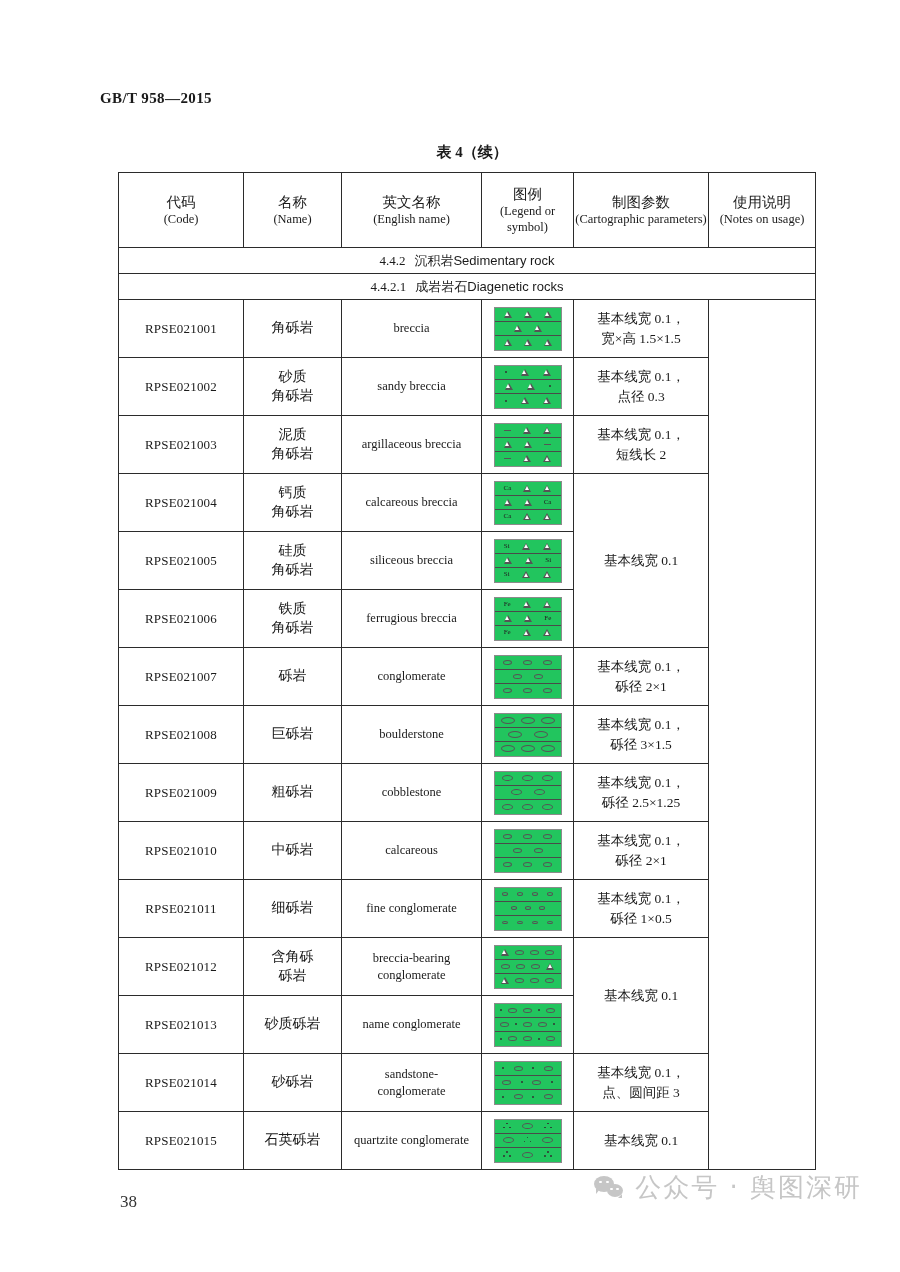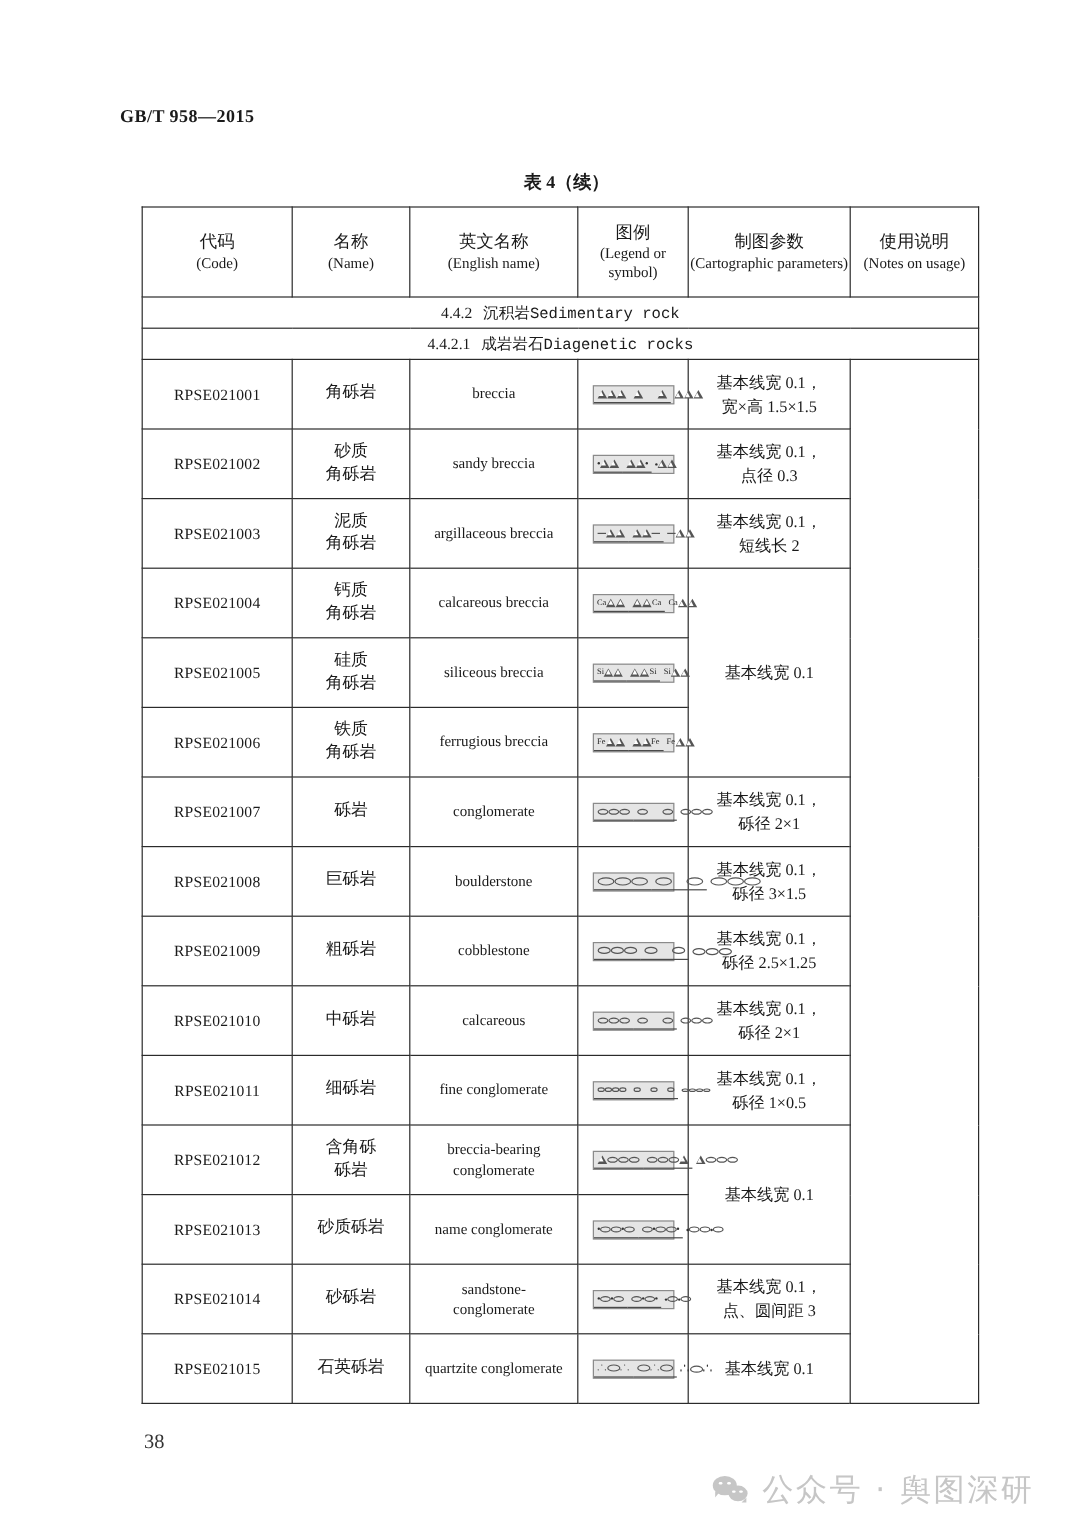--- a/index.html
+++ b/index.html
@@ -45,35 +45,35 @@
   .hdr .cn{font-size:14.5px;display:block;}
   .hdr .en{font-size:12.5px;display:block;font-family:"Liberation Serif",serif;}
 
   
   .sec td{
     text-align:left;height:25px;padding-left:8px;
     font-size:13px;font-weight:bold;
   }
   .sec .sec-num{font-family:"Liberation Serif",serif;}
   .sec .sec-cn{margin-left:9px;}
-  .sec .sec-en{font-family:Liberation Mono, monospace;}
+  .sec .sec-en{font-family:Liberation Sans, sans-serif;}
 
   
   .row td{height:57px;}
   .c-code-cell{font-size:13px;letter-spacing:.2px;}
   .c-name-cell{font-size:14px;line-height:1.35;}
   .c-en-cell{font-size:12.5px;line-height:1.35;padding:0 4px;}
   .c-param-cell{font-size:13.5px;line-height:1.42;}
   .c-param-cell .pl{display:block;}
 
   
   .legend-wrap{display:flex;align-items:center;justify-content:center;}
   .legend-box{
-    width:66px;border:1px solid #8b8b8b;background:#e5e5e5;
-    display:flex;flex-direction:row;
+    width:66px;border:1px solid #8b8b8b;background:#22c55e;
+    display:flex;flex-direction:column;
   }
   .lband{
     border-bottom:1px solid #4a4a4a;
     height:14px;display:flex;align-items:center;justify-content:space-around;
     padding:0 3px;box-sizing:border-box;
   }
   .lband:last-child{border-bottom:none;}
   .lband.mid{justify-content:center;gap:12px;}
   .lband.mid4{justify-content:center;gap:8px;}
 
@@ -106,21 +106,21 @@
   .tridot i:nth-child(1){left:3px;top:0;}
   .tridot i:nth-child(2){left:0;top:4px;}
   .tridot i:nth-child(3){left:6px;top:4px;}
 
   .page-number{
     position:absolute;left:120px;top:1192px;
     font-size:17px;font-family:"Liberation Serif",serif;color:#333;
   }
 
   .watermark{
-    position:absolute;right:38px;top:1224px;
+    position:absolute;right:38px;top:1170px;
     display:flex;align-items:center;gap:11px;
     color:#c6c6c6;
   }
   .wechat-logo{position:relative;width:30px;height:24px;flex:none;}
   .wechat-logo .b1,.wechat-logo .b2{
     position:absolute;background:#c6c6c6;border-radius:50%;
   }
   .wechat-logo .b1{width:20px;height:16px;left:0;top:0;}
   .wechat-logo .b2{width:16px;height:13px;left:13px;top:8px;}
   .wechat-logo .t1,.wechat-logo .t2{

